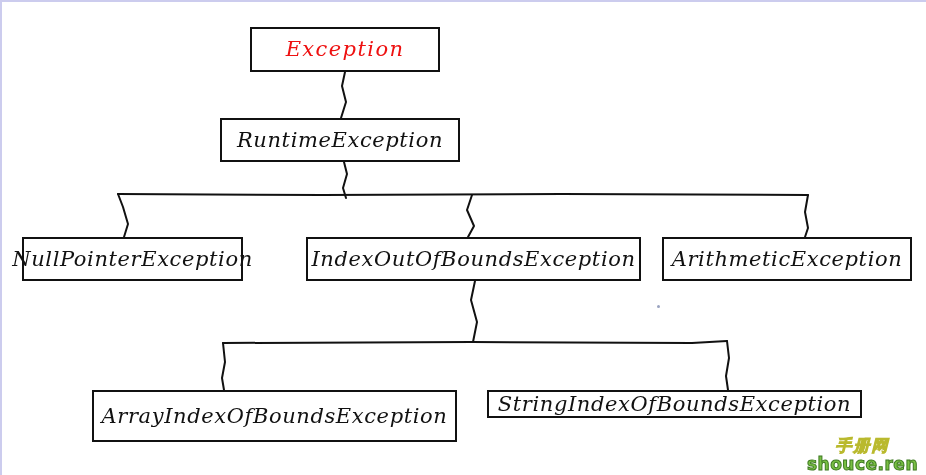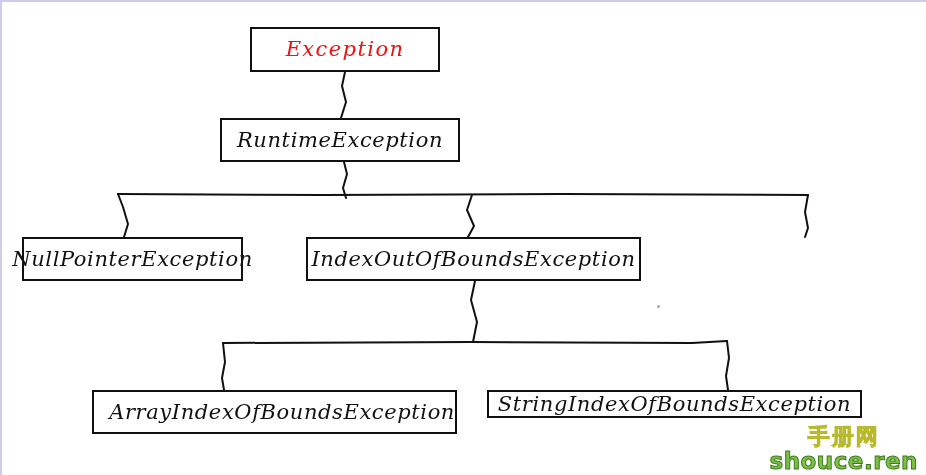--- a/index.html
+++ b/index.html
@@ -50,45 +50,46 @@
   .node-label.accent {
     color: #ee1111;
     letter-spacing: 1.4px;
   }
   
   #node-exception            { left: 248px; top: 25px;  width: 190px; height: 45px; }
   #node-runtimeexception     { left: 218px; top: 116px; width: 240px; height: 44px; }
   #node-nullpointerexception { left: 20px;  top: 235px; width: 221px; height: 44px; }
   #node-indexoutofbounds     { left: 304px; top: 235px; width: 335px; height: 44px; }
   #node-arithmeticexception  { left: 660px; top: 235px; width: 250px; height: 44px; }
-  #node-arrayindexofbounds   { left: 90px;  top: 388px; width: 365px; height: 44px; justify-content: flex-end; }
+  #node-arrayindexofbounds   { left: 90px;  top: 388px; width: 365px; height: 52px; }
   #node-stringindexofbounds  { left: 485px; top: 388px; width: 375px; height: 28px; }
 
   #watermark {
     position: absolute;
     right: 8px;
     bottom: 2px;
     z-index: 4;
     text-align: center;
     line-height: 1;
     user-select: none;
   }
   #watermark .wm-cn {
     display: block;
     font-family: "DejaVu Sans", sans-serif;
-    font-size: 22px;
+    font-size: 16px;
     font-weight: bold;
     color: #e8e84a;
     -webkit-text-stroke: 1px #b9b92e;
     letter-spacing: 2px;
+    font-style: italic;
   }
   #watermark .wm-domain {
     display: block;
     font-family: "DejaVu Sans", sans-serif;
-    font-size: 23px;
+    font-size: 17px;
     font-weight: bold;
     color: #79c043;
     -webkit-text-stroke: 1px #3e7a22;
     letter-spacing: 0.5px;
     margin-top: 2px;
   }
   .speck {
     position: absolute;
     width: 3px;
     height: 3px;
@@ -138,20 +139,23 @@
   </div>
 
   <div class="node-box" id="node-nullpointerexception">
     <span class="node-label">NullPointerException</span>
   </div>
 
   <div class="node-box" id="node-indexoutofbounds">
     <span class="node-label">IndexOutOfBoundsException</span>
   </div>
 
+  <div class="node-box" id="node-arithmeticexception">
+    <span class="node-label">ArithmeticException</span>
+  </div>
 
   <div class="node-box" id="node-arrayindexofbounds">
     <span class="node-label">ArrayIndexOfBoundsException</span>
   </div>
 
   <div class="node-box" id="node-stringindexofbounds">
     <span class="node-label">StringIndexOfBoundsException</span>
   </div>
 
   <div id="watermark">

